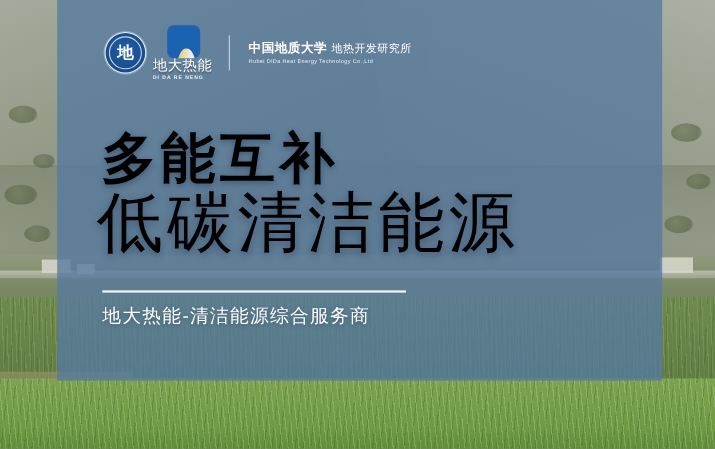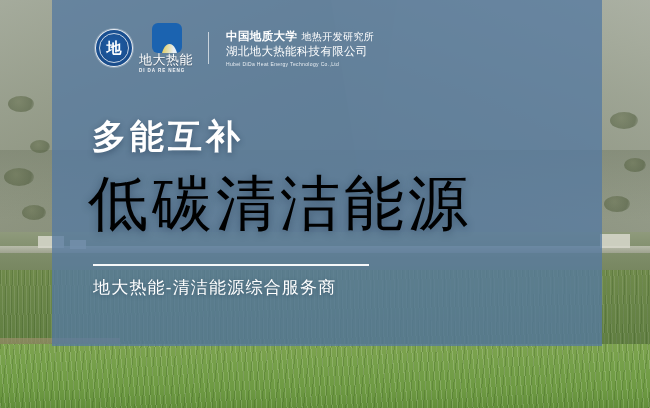--- a/index.html
+++ b/index.html
@@ -138,21 +138,21 @@
   .orgtext{display:flex;flex-direction:column;gap:2px;}
   .org1{font-size:11px;color:#ffffff;line-height:1.15;letter-spacing:.4px;white-space:nowrap;}
   .org1 .big{font-size:11.5px;font-weight:700;font-family:Liberation Mono, monospace;}
   .org1 .sub{font-size:10px;}
   .org2{font-size:11.5px;color:#ffffff;line-height:1.15;letter-spacing:.3px;white-space:nowrap;}
   .org3{font-size:5px;color:#e9eef3;line-height:1.2;letter-spacing:.35px;white-space:nowrap;}
 
   
   .kicker{
     position:absolute;left:92px;top:119px;
-    font-size:34px;font-weight:700;color:#ffffff;letter-spacing:4px;line-height:1;
+    font-size:50px;font-weight:700;color:#000000;letter-spacing:4px;line-height:1;
     text-shadow:0 2px 6px rgba(20,40,65,.45);
     font-family:"DejaVu Sans","Liberation Sans",sans-serif;
   }
   .headline{
     position:absolute;left:88px;top:173px;
     font-size:60px;font-weight:400;color:#000000;letter-spacing:4px;line-height:1;
     text-shadow:0 2px 8px rgba(20,40,65,.45);
     font-family:"DejaVu Sans","Liberation Sans",sans-serif;
   }
   .rule{
@@ -213,21 +213,20 @@
         <div class="py">DI DA RE NENG</div>
       </div>
     </div>
 
     <div class="vbar"></div>
 
     <div class="orgtext">
       <div class="org1">
         <span class="big">中国地质大学</span><span style="display:inline-block;width:4px;"></span><span class="sub">地热开发研究所</span>
       </div>
-      <div class="org2">湖北地大热能科技有限公司</div>
       <div class="org3">Hubei DiDa Heat Energy Technology Co.,Ltd</div>
     </div>
   </div>
 
   <div class="kicker">多能互补</div>
   <div class="headline">低碳清洁能源</div>
   <div class="rule"></div>
   <div class="tagline">地大热能-清洁能源综合服务商</div>
 
 </div>

